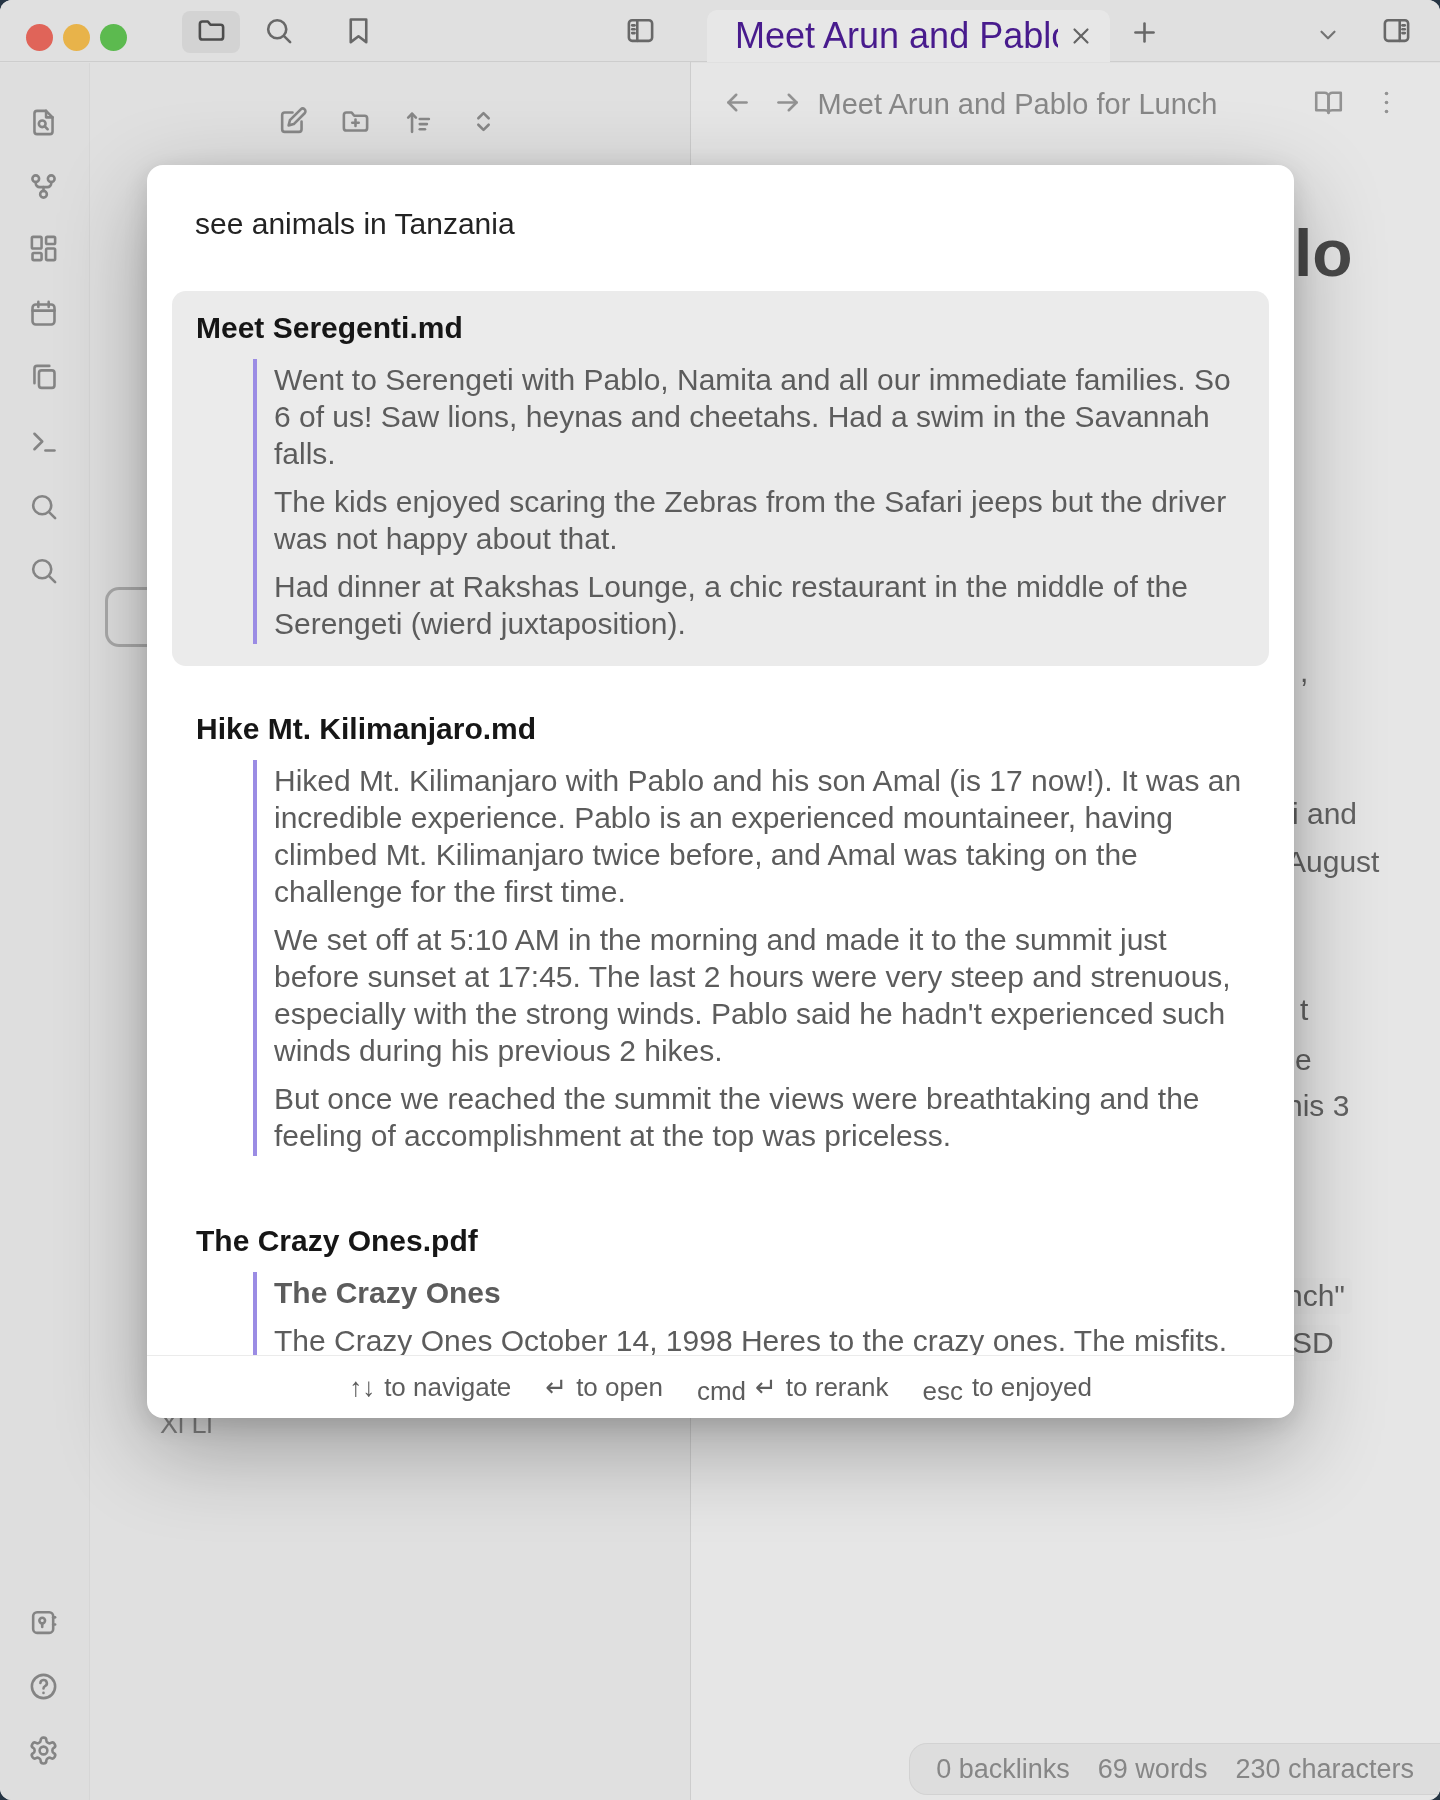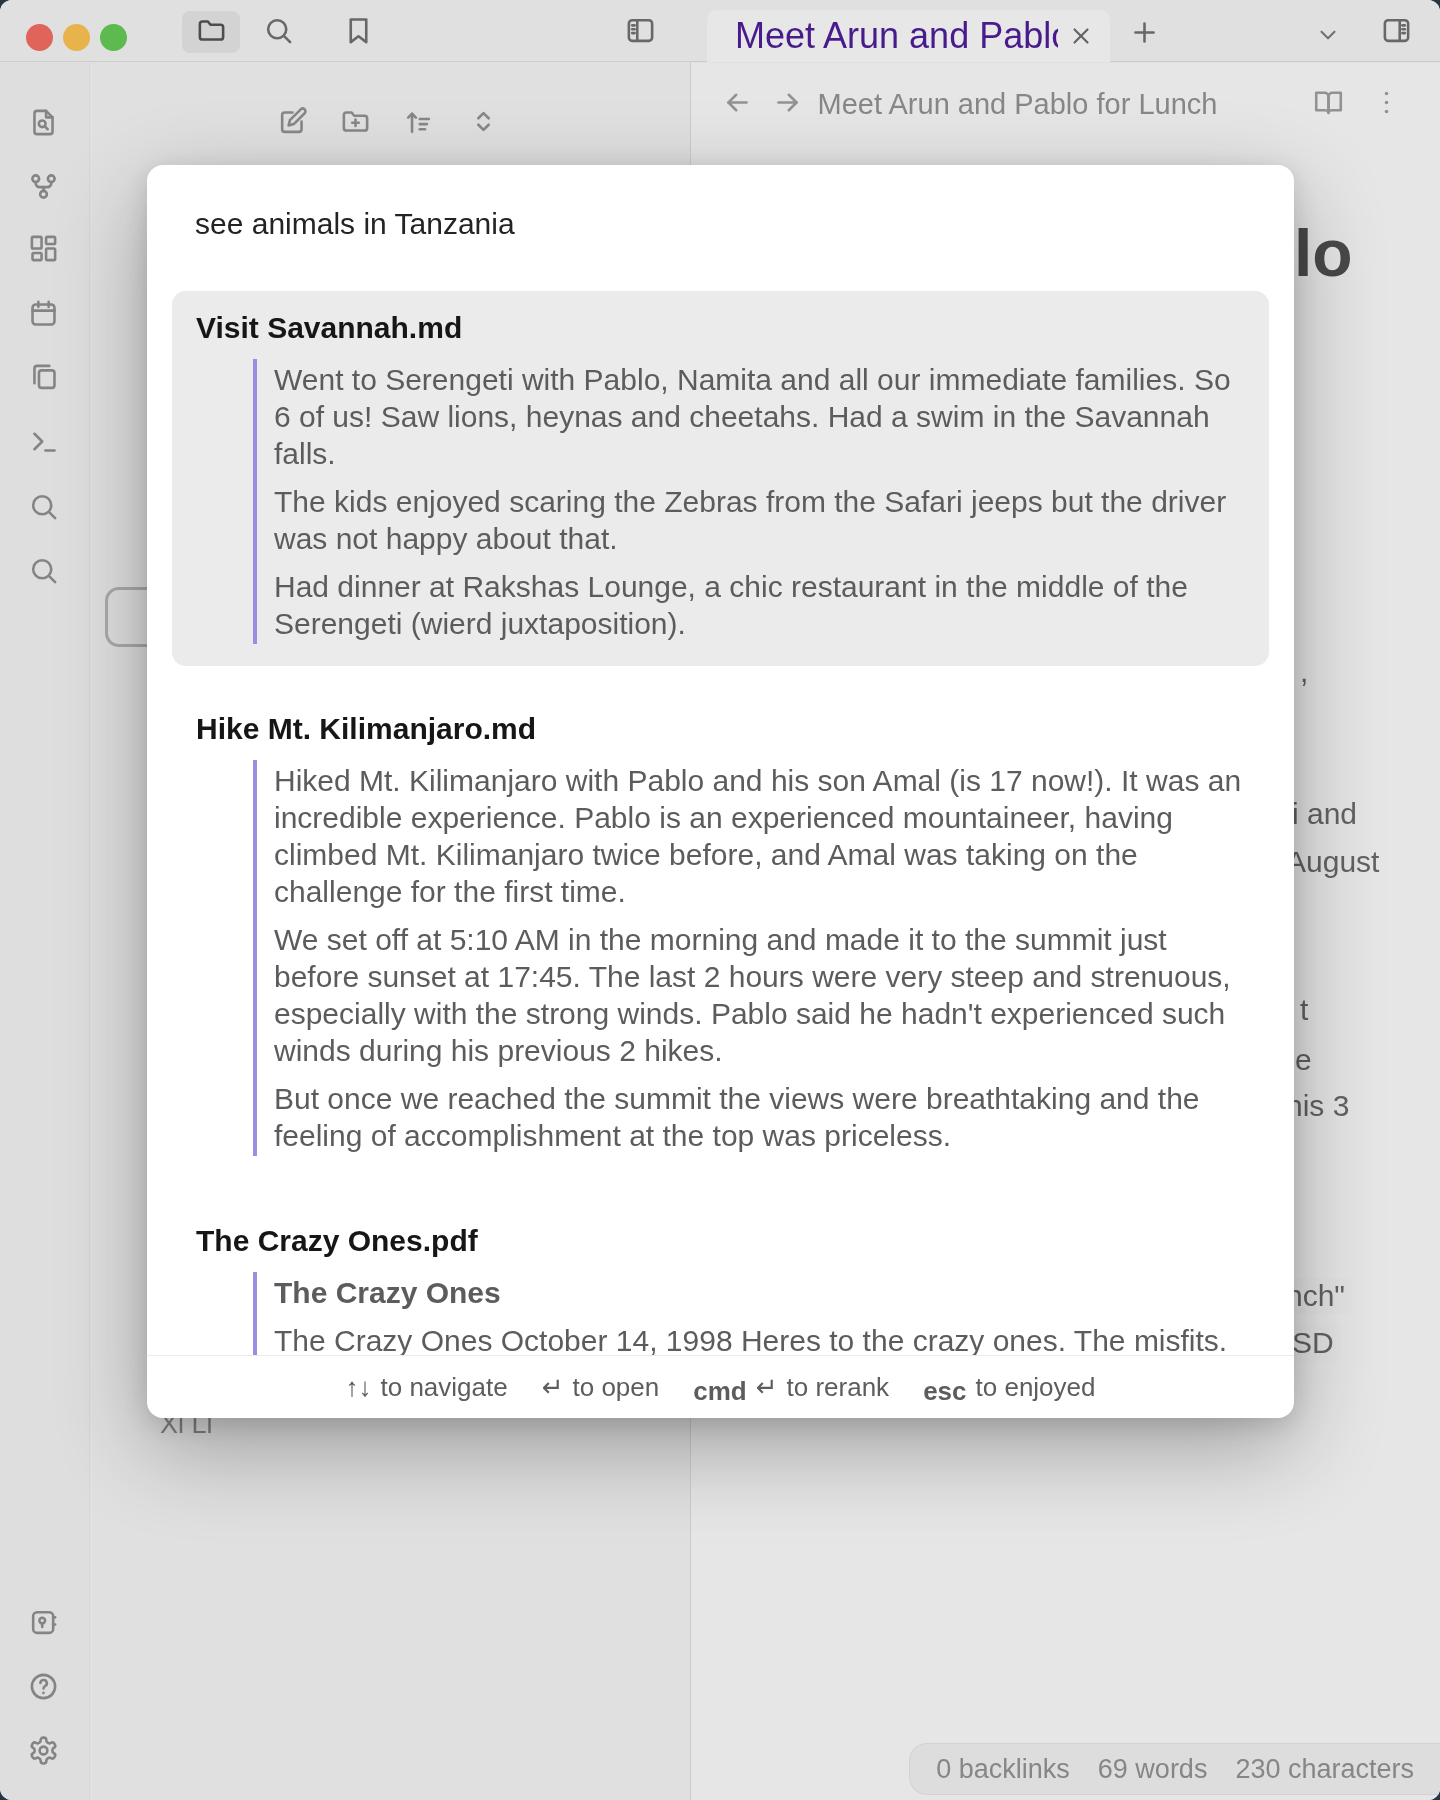--- a/index.html
+++ b/index.html
@@ -79,21 +79,21 @@
   .result-title { font-size:30px; font-weight:700; color:#161616; margin:0 0 14px; }
   .result blockquote { margin:0 0 0 57px; border-left:4px solid #9b8ce4;
     padding:2px 0 2px 17px; }
   .result blockquote p { margin:0 0 11px; font-size:30px; line-height:37px; color:#5c5c5c; }
   .result blockquote p:last-child { margin-bottom:0; }
   .quote-heading { font-size:30px; line-height:37px; font-weight:700; color:#4f4f4f;
     margin:0 0 37px; }
   .modal-footer { height:63px; border-top:1px solid #ebebeb; display:flex;
     align-items:center; justify-content:center; gap:34px; font-size:26px; color:#5d5d5d; flex:none; }
   .hint { display:flex; gap:9px; align-items:center; }
-  .hint .b { font-weight:700;margin-top:9px; }
+  .hint .b { font-weight:400;margin-top:9px; }
   .hint .b:empty, .hint .k:empty { display:none; }
 </style>
 </head>
 <body>
 
 <div class="window">
 
   <div class="titlebar">
     <div class="tl red"></div>
     <div class="tl yellow"></div>
@@ -323,21 +323,21 @@
   </div>
 
   <div class="backdrop"></div>
 
   <div class="modal">
     <input class="search-input" type="text" value="see animals in Tanzania" style="">
 
     <div class="results">
 
       <div class="result selected">
-        <div class="result-title">Visit Savannah.md</div>
+        <div class="result-title">Meet Seregenti.md</div>
         <blockquote>
           <p>Went to Serengeti with Pablo, Namita and all our immediate families. So 6 of us! Saw lions, heynas and cheetahs. Had a swim in the Savannah falls.</p>
           <p>The kids enjoyed scaring the Zebras from the Safari jeeps but the driver was not happy about that.</p>
           <p>Had dinner at Rakshas Lounge, a chic restaurant in the middle of the Serengeti (wierd juxtaposition).</p>
         </blockquote>
       </div>
 
       <div class="result">
         <div class="result-title">Hike Mt. Kilimanjaro.md</div>
         <blockquote>

